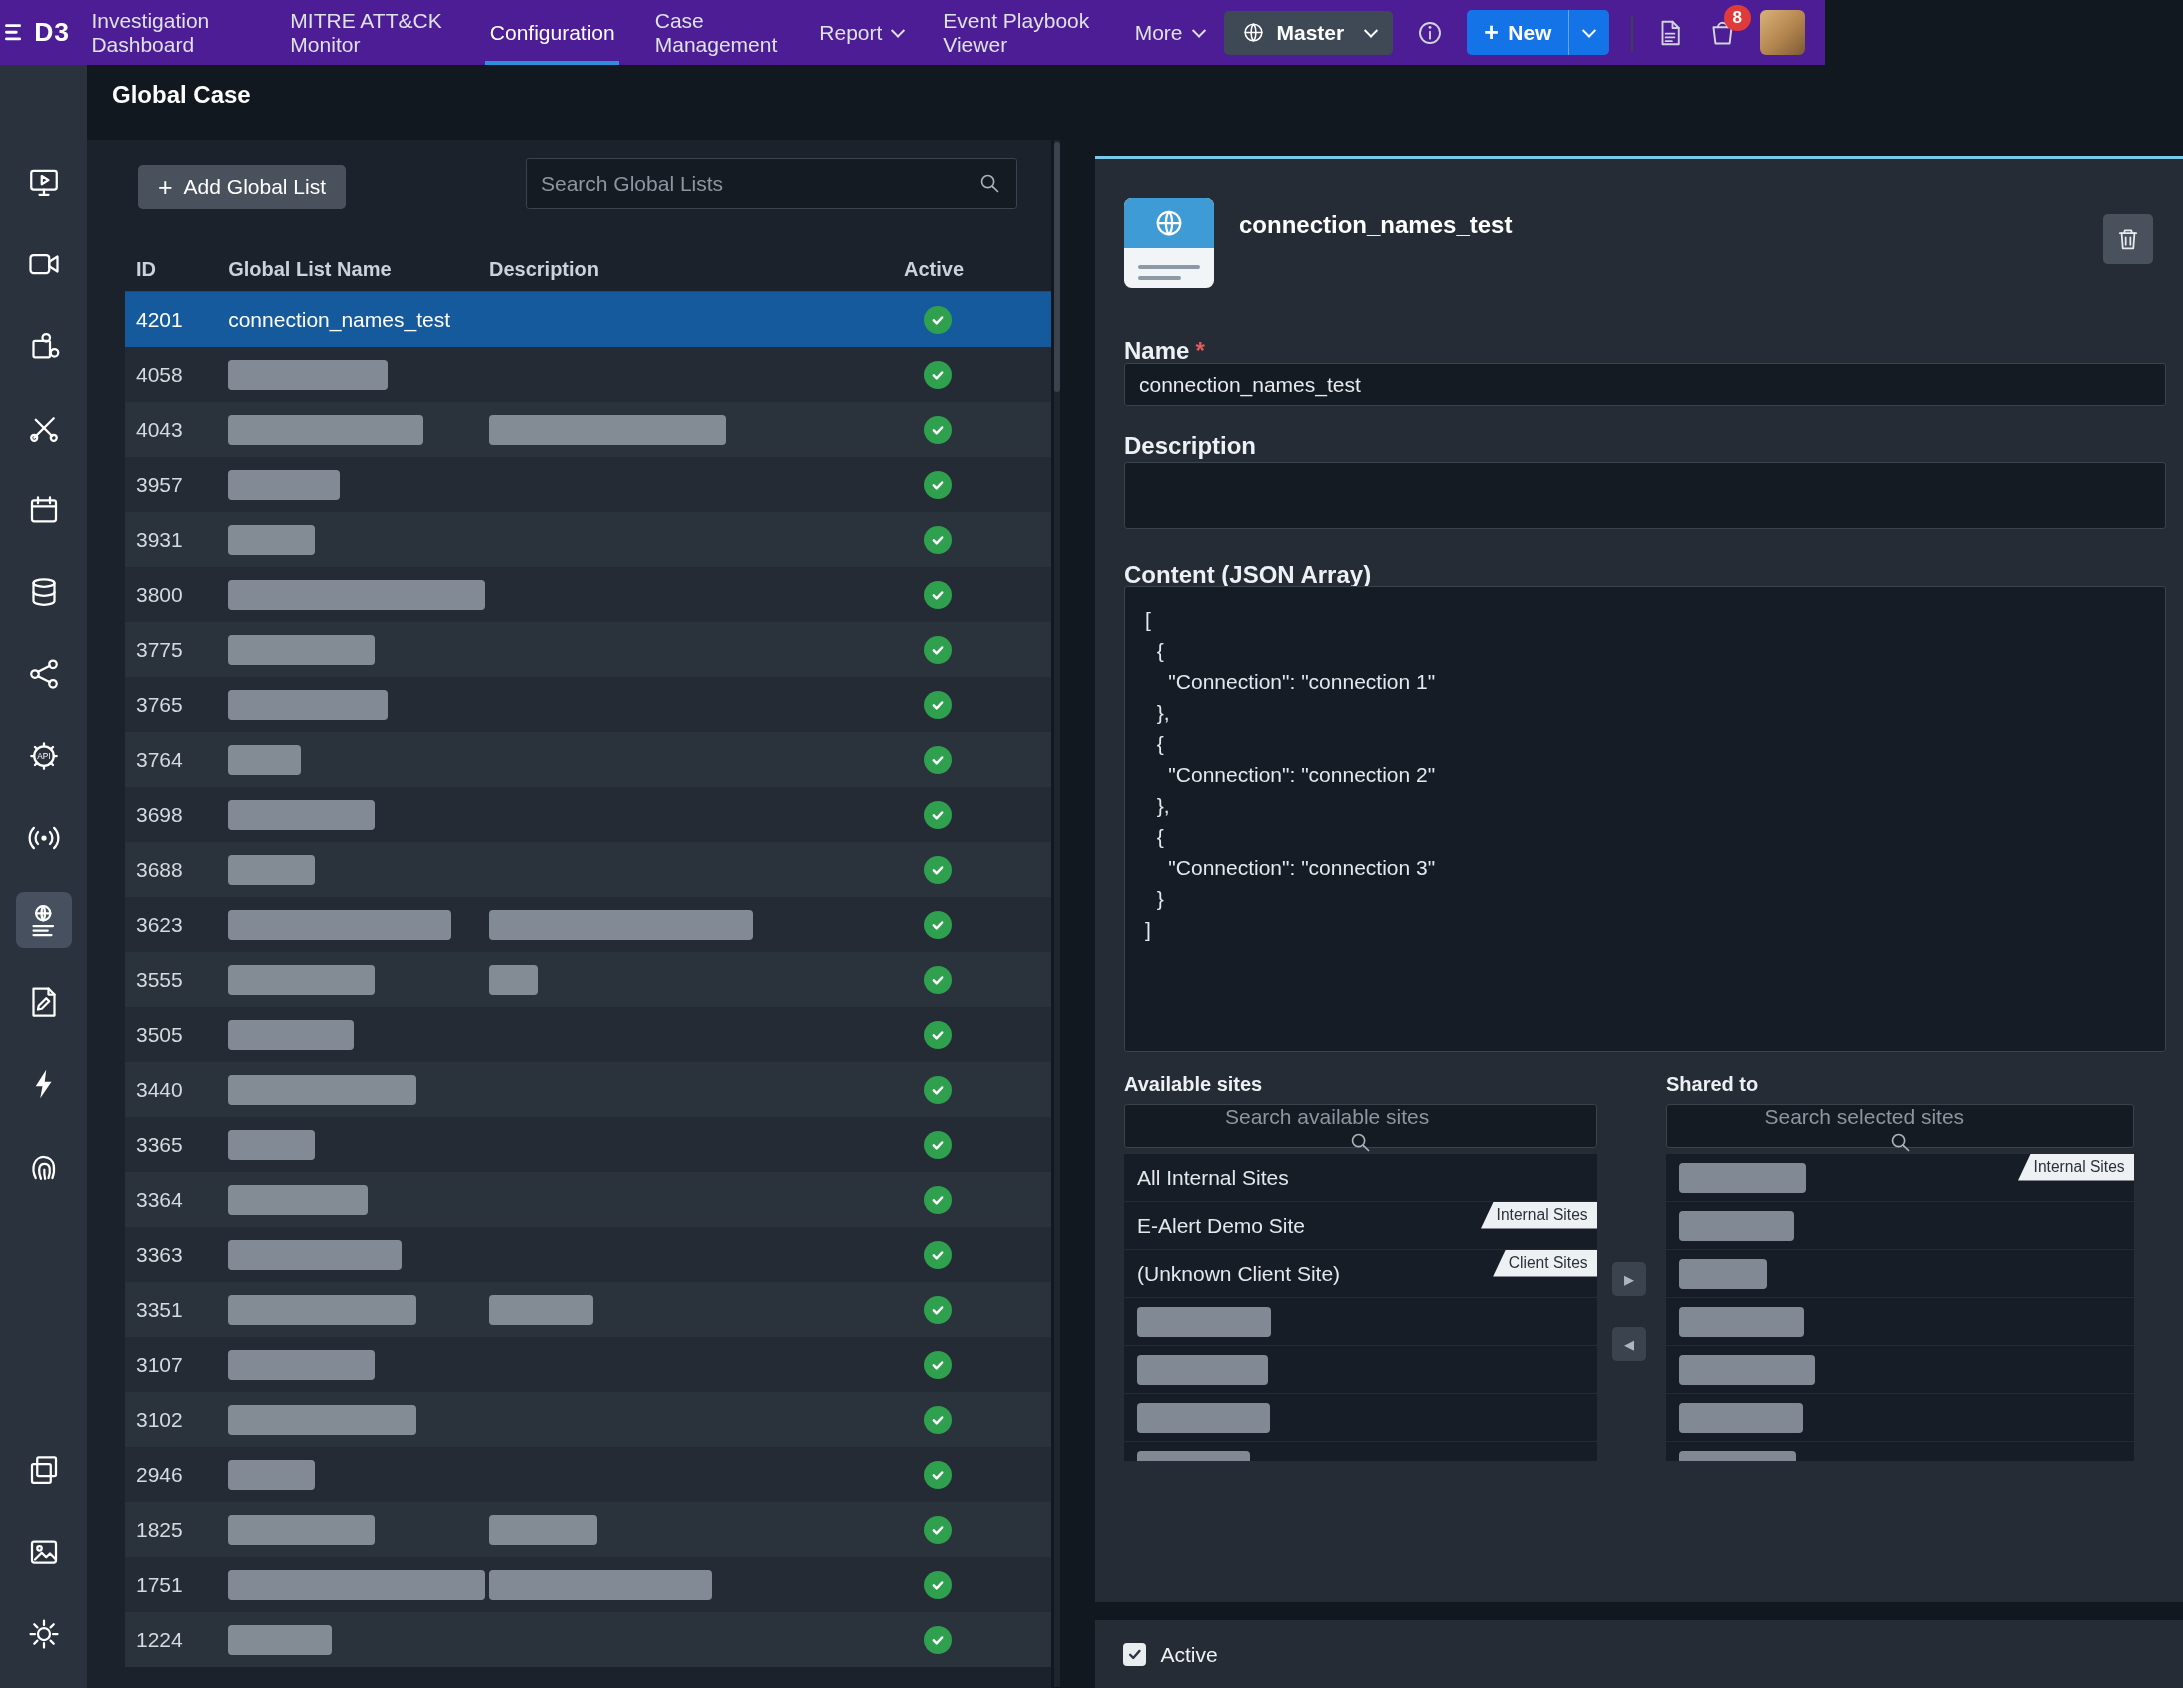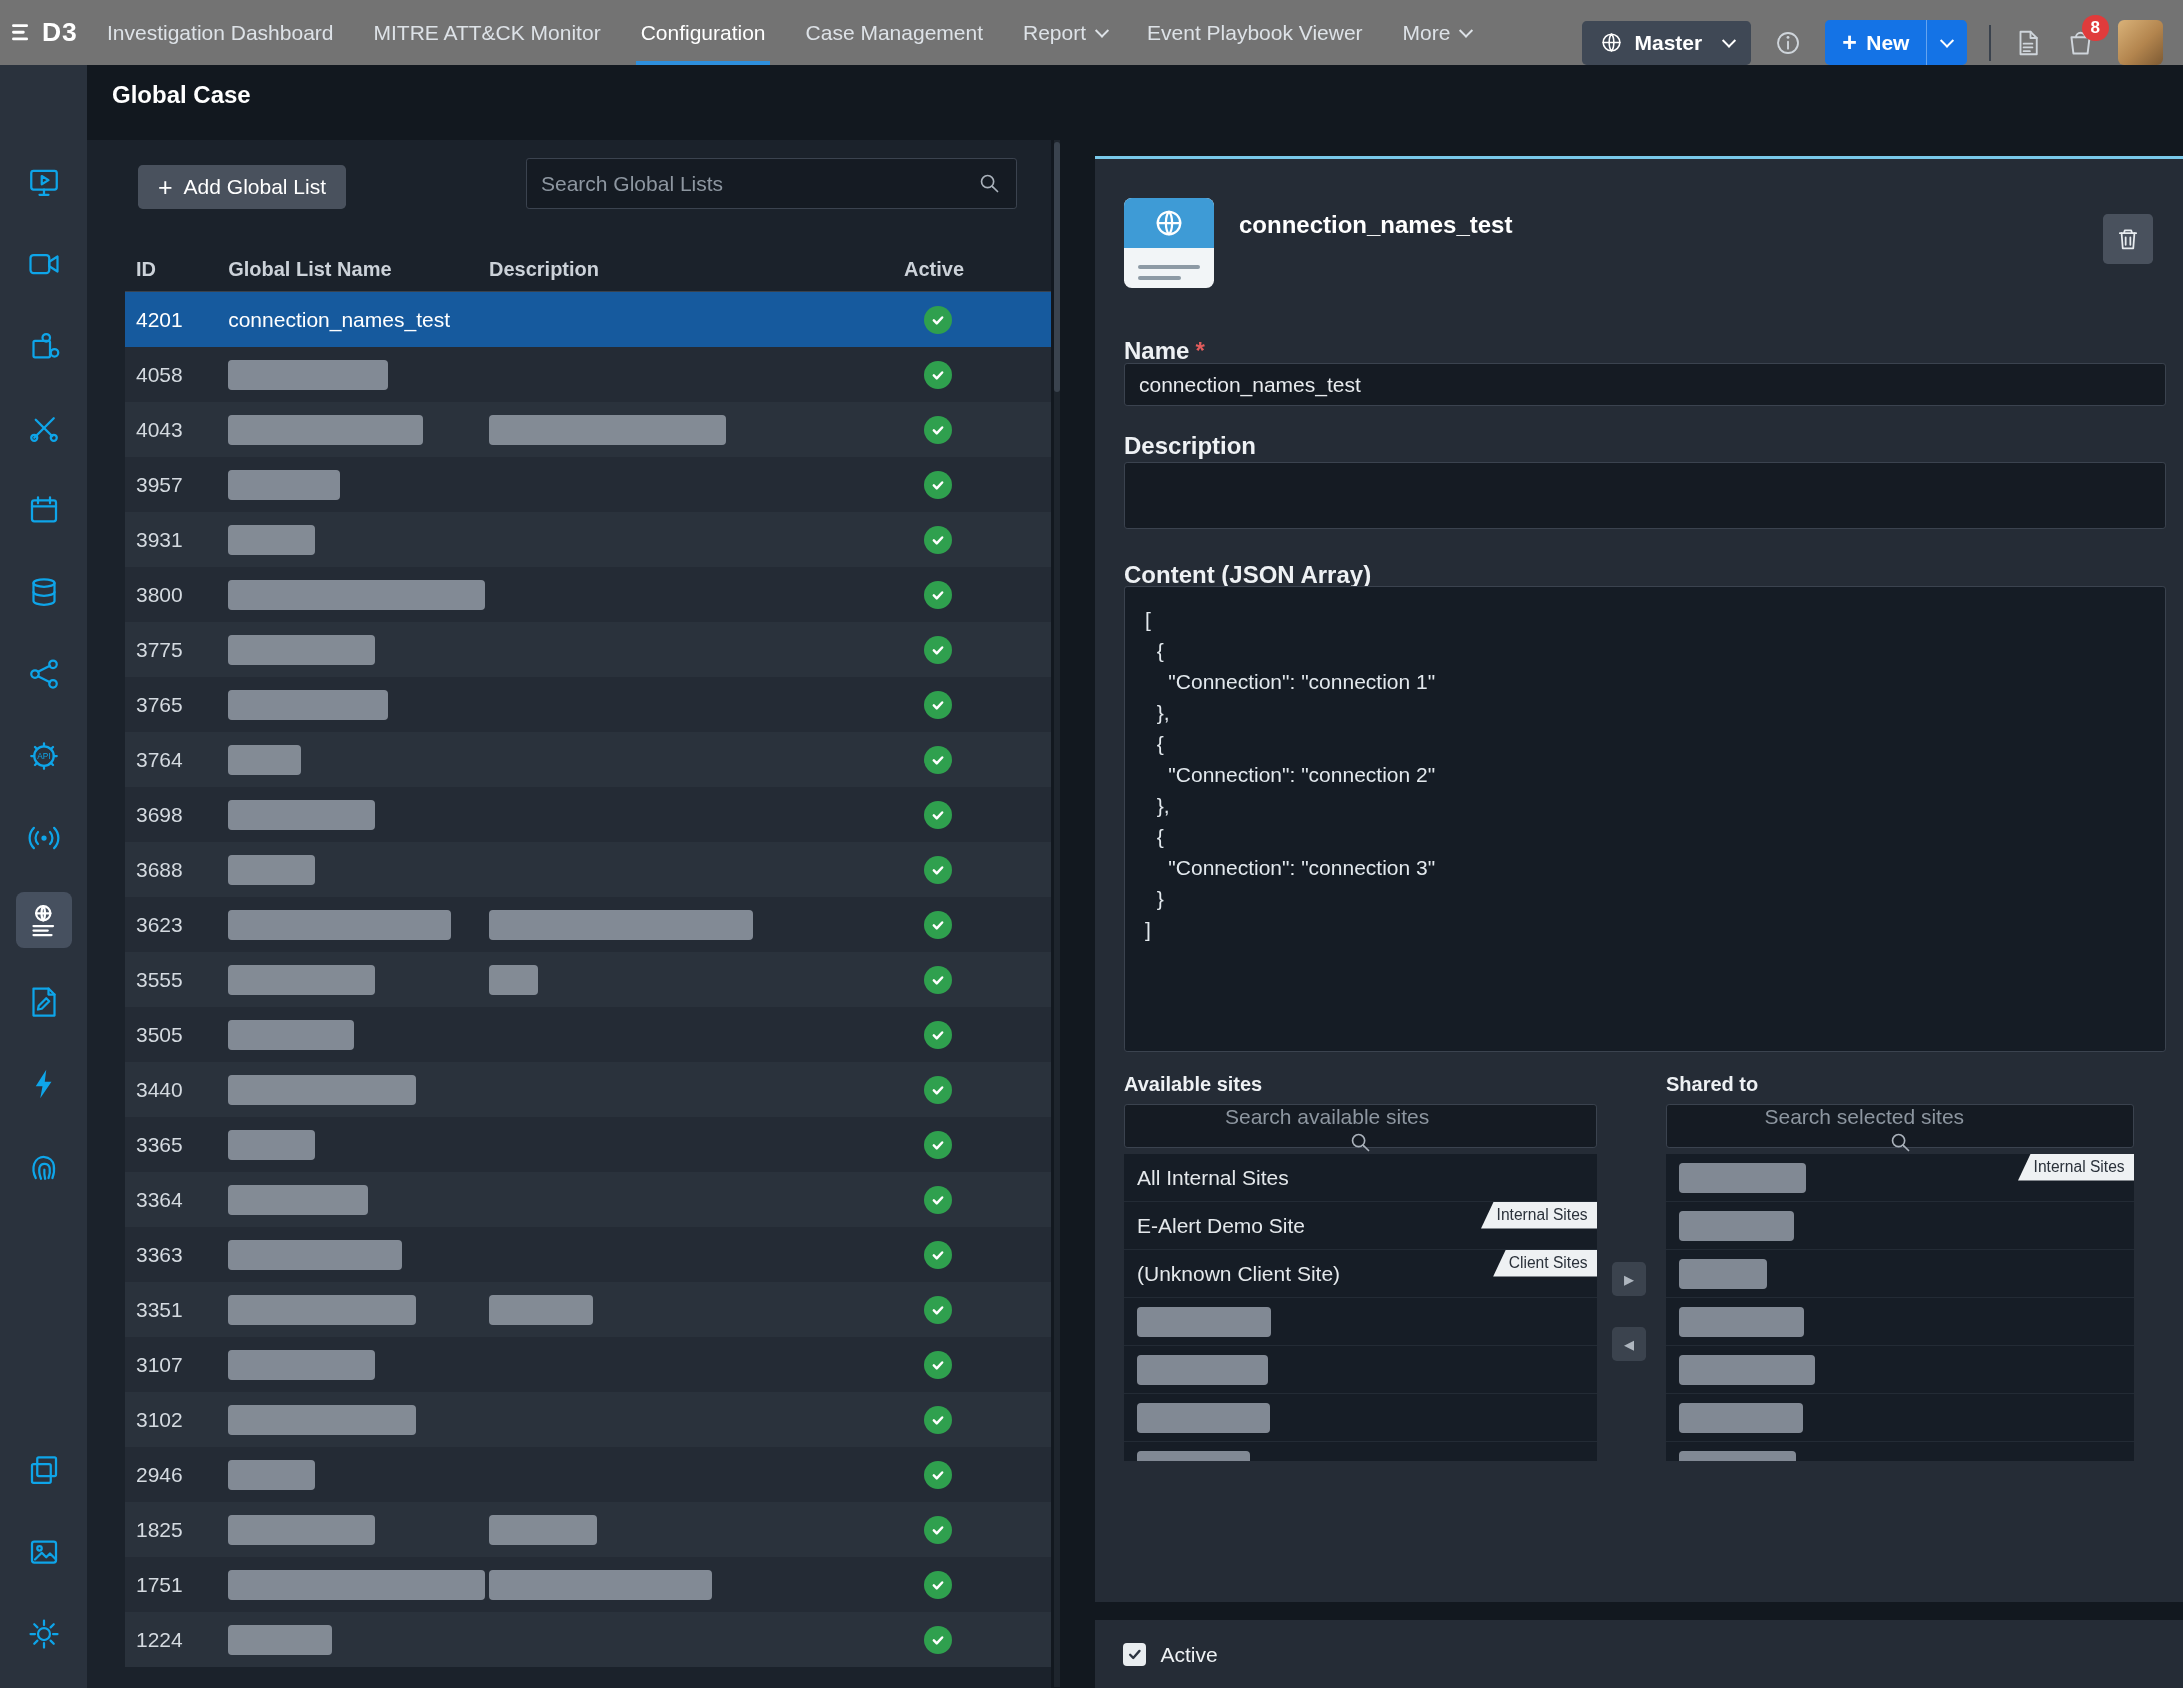--- a/index.html
+++ b/index.html
@@ -1,20 +1,20 @@
 <!DOCTYPE html>
 <html style="font-size:12.5px"><head>
 <meta charset="utf-8">
 <style>
   * { margin:0; padding:0; box-sizing:border-box; }
   html,body { width:2183px; height:1689px; background:#0f151c; font-family:"Liberation Sans",sans-serif; overflow:hidden; }
   #app { position:relative; width:2183px; height:1689px; background:#12181f; color:#e6e9ec; }
 
   
-  .topnav { position:absolute; top:0; left:0; width:2183px; height:65px; background:#737373; display:flex; align-items:flex-end; z-index:6; }
+  .topnav { position:absolute; top:0; left:0; width:1825px; height:65px; background:#4c1d95; display:flex; align-items:center; z-index:6; }
   .logo { width:87px; height:65px; display:flex; align-items:center; justify-content:center; gap:6.2px; color:#fff; }
   .logo svg { width:26.5px; height:26.5px; }
   .logo span { font-size:26.5px; font-weight:700; letter-spacing:0.8px; }
   #nav-items { display:flex; height:65px; }
   .nav-item { height:65px; display:flex; align-items:center; padding:0 20px; font-size:21px; color:#dde2e7; position:relative; cursor:pointer; }
   .nav-item.active { color:#ffffff; }
   .nav-item.active::after { content:""; position:absolute; left:15.6px; right:15.6px; bottom:0; height:3.9px; background:#2e8fdd; }
   .chev { width:10px; height:10px; border-right:2.3px solid currentColor; border-bottom:2.3px solid currentColor; transform:rotate(45deg) translate(-1.6px,-1.6px); margin-left:11px; display:inline-block; }
   .nav-right { margin-left:auto; display:flex; align-items:center; gap:22px; padding-right:20px; }
   .master-btn { display:flex; align-items:center; gap:11px; background:#3f4855; border:none; border-radius:4.7px; height:44px; padding:0 17px; font-size:21px; font-weight:700; color:#fff; font-family:inherit; }
@@ -32,21 +32,21 @@
   .badge { position:absolute; top:-12.5px; right:-12.5px; background:#e03b3b; color:#fff; border-radius:779px; min-width:26.5px; height:26.5px; font-size:17px; font-weight:700; display:flex; align-items:center; justify-content:center; padding:0 5.5px; }
   .avatar { width:45px; height:45px; border-radius:6.2px; background:linear-gradient(135deg,#d9b279 0%,#b3854e 55%,#7d5a33 100%); display:inline-block; }
 
   
   .page-title { position:absolute; top:81px; left:112px; font-size:24px; font-weight:700; color:#fff; z-index:2; }
 
   
   .sidebar { position:absolute; top:65px; left:0; width:87px; height:1623px; background:#2a323d; display:flex; flex-direction:column; align-items:center; padding:89px 0 26px; z-index:5; }
   .sb-group { display:flex; flex-direction:column; gap:26px; }
   .sb-bottom { margin-top:auto; }
-  .side-icon { width:56px; height:56px; border-radius:7.8px; display:flex; align-items:center; justify-content:center; color:#0ea5e9; cursor:pointer; }
+  .side-icon { width:56px; height:56px; border-radius:7.8px; display:flex; align-items:center; justify-content:center; color:#ffffff; cursor:pointer; }
   .side-icon.active { background:#46505f; color:#fff; }
   .side-icon svg { width:36px; height:36px; }
   .side-icon text { font-family:"Liberation Sans",sans-serif; }
 
   
   .list-panel { position:absolute; left:87px; top:140px; width:964px; height:1549px; background:#1b222b; }
   .add-btn { position:absolute; left:51px; top:25px; height:44px; display:flex; align-items:center; gap:11px; background:#49515d; color:#fff; border:none; border-radius:4.7px; padding:0 20px; font-size:21px; font-family:inherit; }
   .add-btn .plus-icon::before { content:"+"; font-size:25px; font-weight:400; }
   .searchbox { display:flex; align-items:center; background:#151b23; border:0.8px solid #3b434f; border-radius:3.1px; padding:0 14px; }
   .searchbox input { flex:1; background:transparent; border:none; outline:none; color:#84cc16; font-size:21px; font-family:inherit; min-width:0; }

